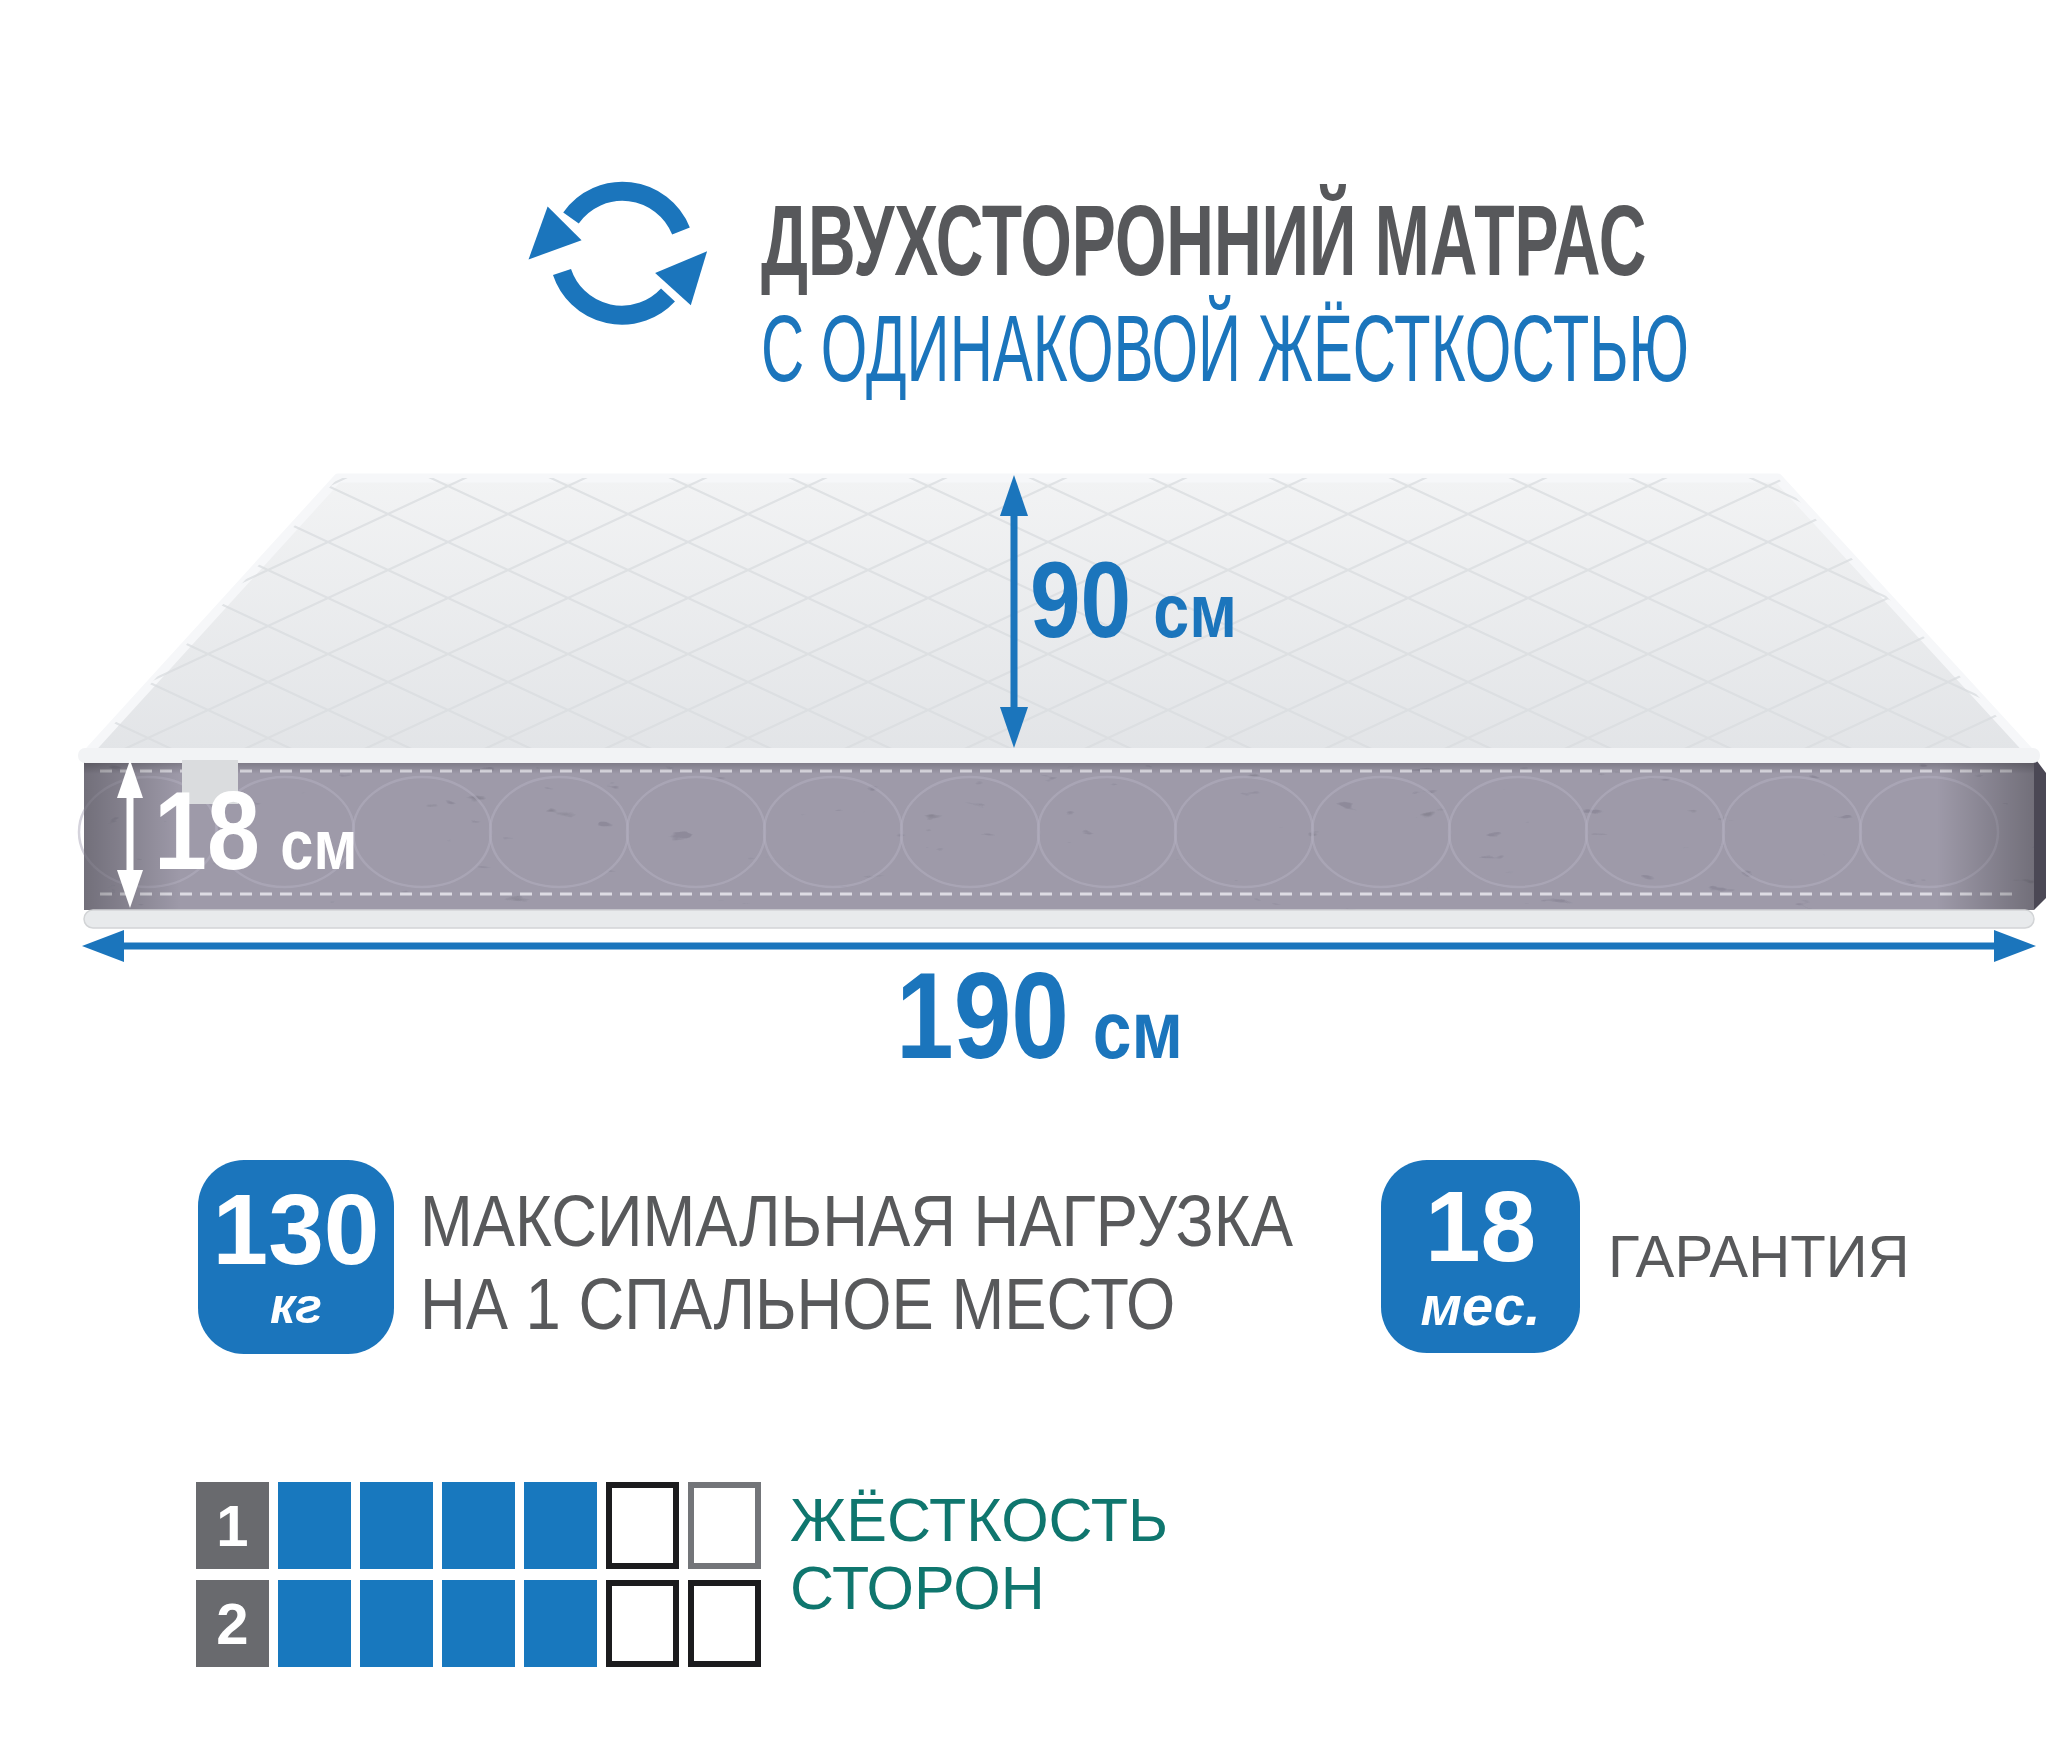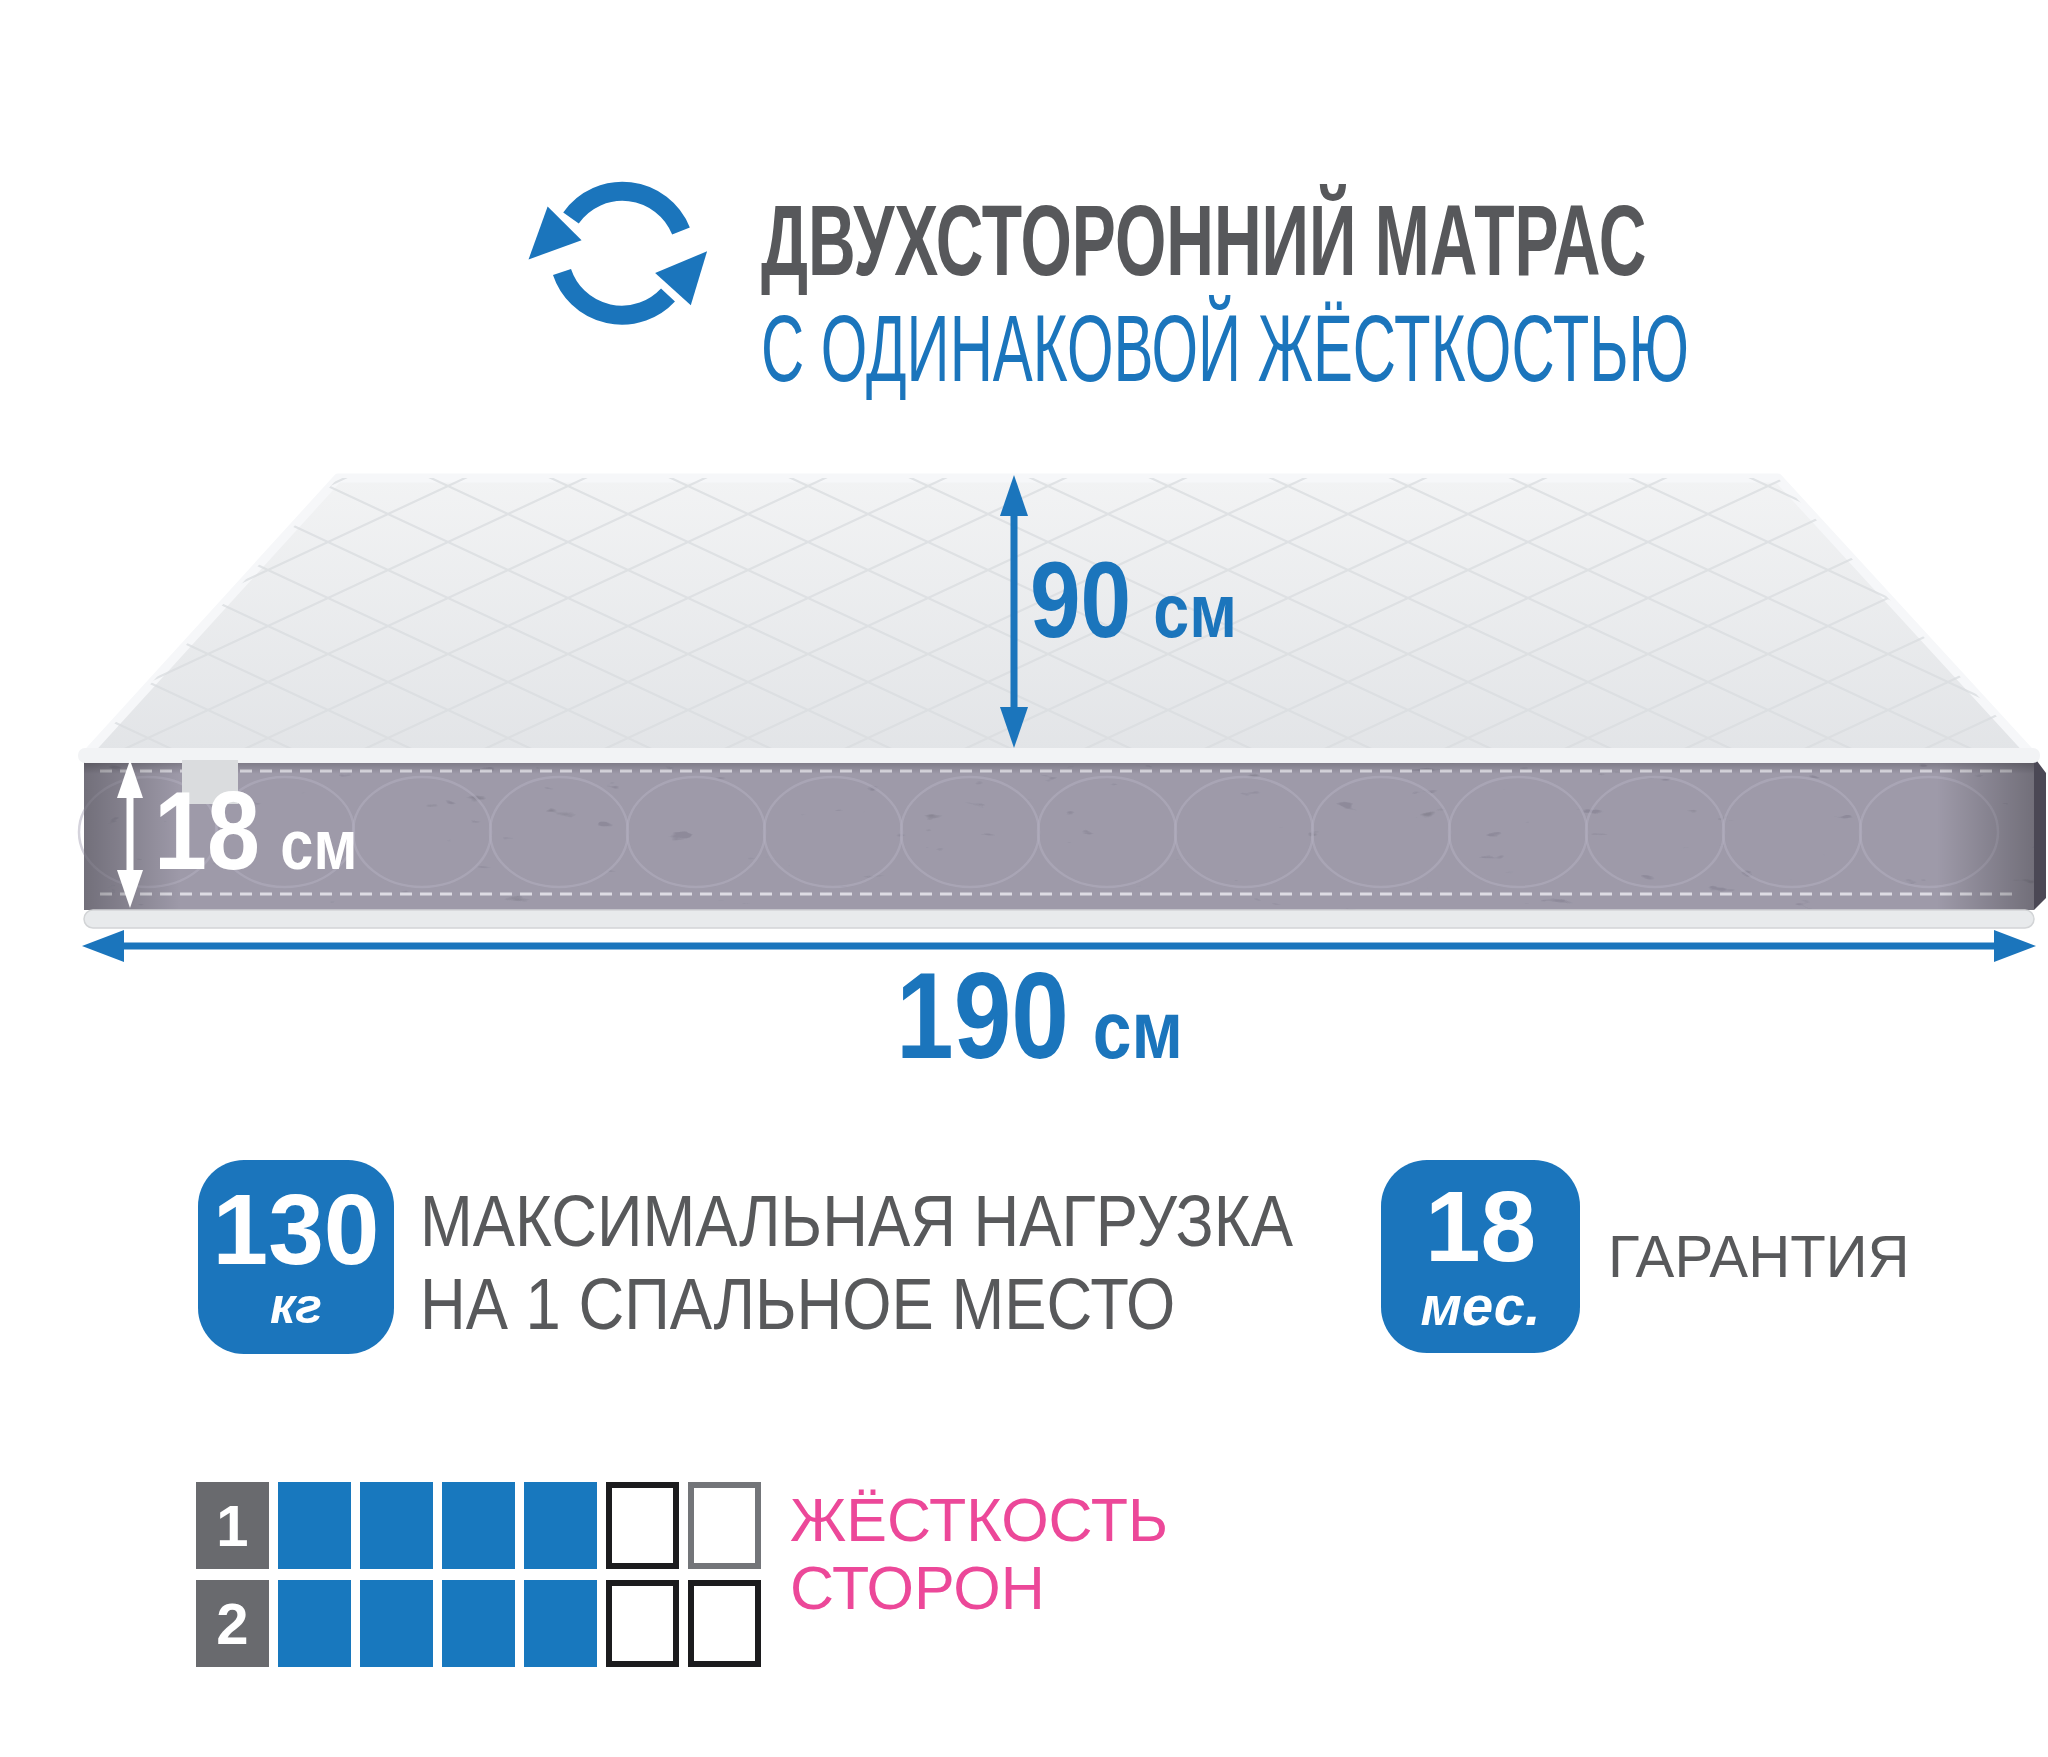--- a/index.html
+++ b/index.html
@@ -63,21 +63,21 @@
   
   .firmness-rows{left:168px;top:1482px;}
   .f-row{display:flex;gap:9px;margin-bottom:11px;}
   .f-label{
     width:73px;height:87px;background:#696a6e;color:#ffffff;
     font-size:58px;font-weight:bold;display:flex;align-items:center;justify-content:center;
   }
   .f-cell{width:73px;height:87px;box-sizing:border-box;background:#ffffff;}
   .f-cell.empty{border:6px solid #1c1c1e;}
   .firmness-text{
-    left:762px;color:#ec4899;font-size:61px;line-height:1;white-space:nowrap;
+    left:762px;color:#0f766e;font-size:61px;line-height:1;white-space:nowrap;
   }
   .firmness-line1{top:1490px;}
   .firmness-line2{top:1558px;}
 
   
   #stitch-circles ellipse{fill:none;stroke:#b2afbf;stroke-width:2.5;opacity:.55;}
 </style>
 </head>
 <body>
 

